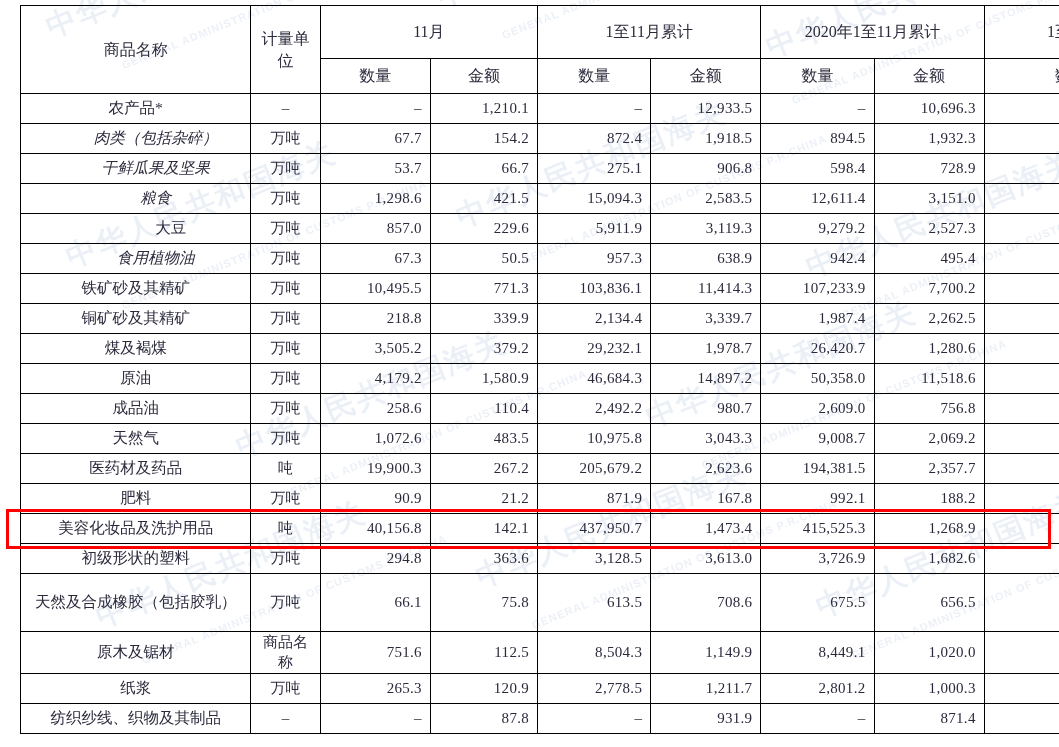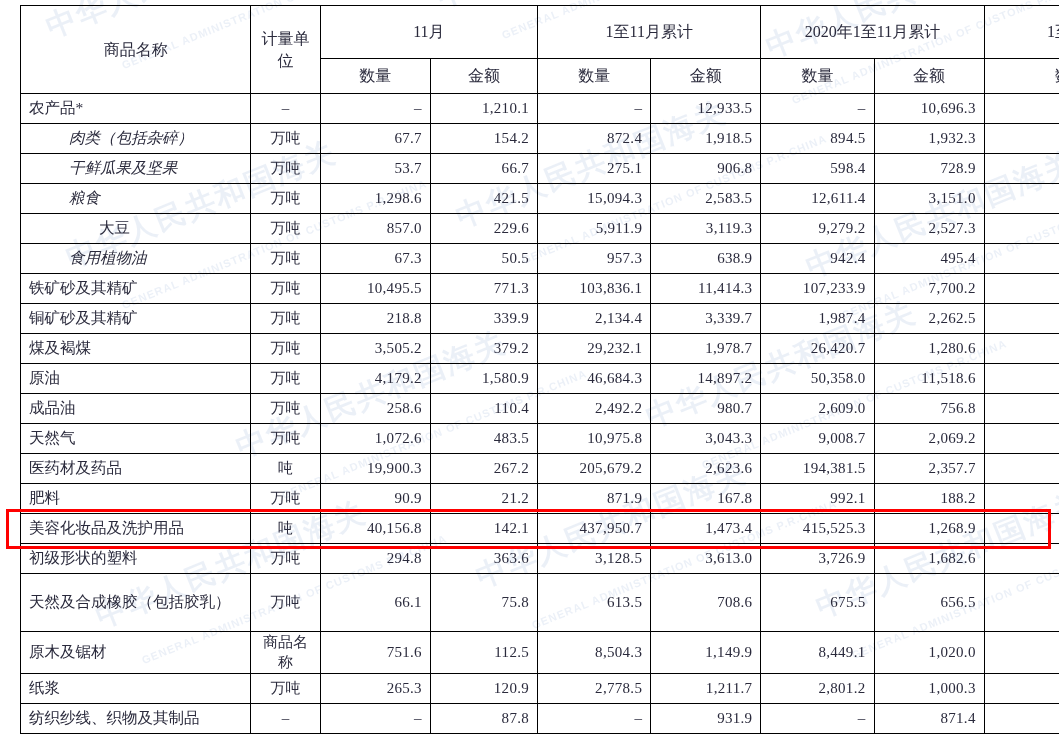--- a/index.html
+++ b/index.html
@@ -63,21 +63,21 @@
   
   table.cust th {
     text-align: center;
     font-size: 16px;
   }
   .c-name   { width: 223px; }
   .c-unit   { width: 75px;  text-align: center; }
   .c-num    { width: 117px; text-align: right; }
 
   td.c-name {
-    text-align: left;
+    text-align: center;
     white-space: normal;
     font-size: 15.5px;
   }
   td.c-unit { text-align: center; font-size: 15px; }
   td.c-num  { text-align: right; font-size: 15px; letter-spacing: 0.3px; }
 
   tr.row-h { height: 30px; }
   tr.row-tall { height: 58px; }
 
   .ind1 { padding-left: 48px !important; font-style: italic; }

